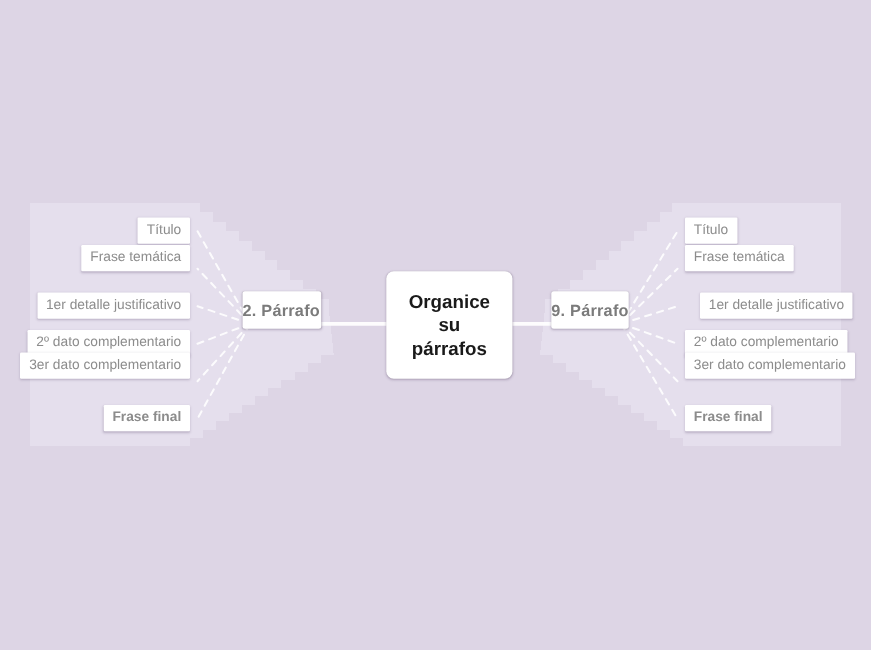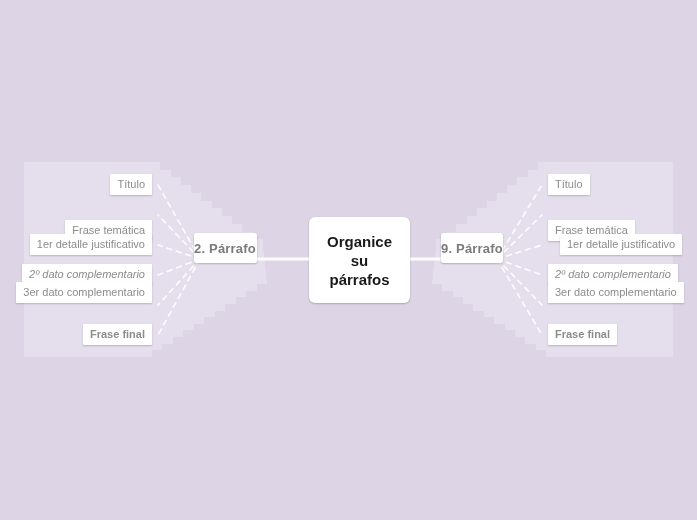--- a/index.html
+++ b/index.html
@@ -92,23 +92,23 @@
     font-size: 11px;
     color: var(--subtopic-text, #8c8c8c);
     white-space: nowrap;
     background: var(--node-bg, #ffffff);
     box-shadow: 0 1px 2px rgba(60, 40, 80, 0.25);
     box-sizing: border-box;
   }
   .subtopic.left  { right: 545px; text-align: right; }
   .subtopic.right { left: 548px; text-align: left; }
   .r1 { top: 174px; }
-  .r2 { top: 220px; }
+  .r2 { top: 196px; }
   .r3 { top: 234px; margin-left: 12px; }
-  .r4 { top: 264px; font-style: italic; }
+  .r4 { top: 264px; }
   .r5 { top: 282px; }
   .r6 { top: 324px; font-weight: bold; }
 </style>
 </head>
 <body>
 
 <div class="canvas">
 
   <svg class="overlay" width="697" height="520" viewBox="0 0 697 520" shape-rendering="crispEdges">
     <polygon class="region" points="24,162 150,162 160.27272727272728,162 160.27272727272728,169.72727272727272 170.54545454545456,169.72727272727272 170.54545454545456,177.45454545454547 180.8181818181818,177.45454545454547 180.8181818181818,185.1818181818182 191.0909090909091,185.1818181818182 191.0909090909091,192.9090909090909 201.36363636363637,192.9090909090909 201.36363636363637,200.63636363636363 211.63636363636363,200.63636363636363 211.63636363636363,208.36363636363637 221.9090909090909,208.36363636363637 221.9090909090909,216.0909090909091 232.1818181818182,216.0909090909091 232.1818181818182,223.8181818181818 242.45454545454544,223.8181818181818 242.45454545454544,231.54545454545456 252.72727272727275,231.54545454545456 252.72727272727275,239.27272727272725 263,239.27272727272725 263,247 267,284 256.54545454545456,284 256.54545454545456,290.6363636363636 246.0909090909091,290.6363636363636 246.0909090909091,297.27272727272725 235.63636363636363,297.27272727272725 235.63636363636363,303.90909090909093 225.1818181818182,303.90909090909093 225.1818181818182,310.54545454545456 214.72727272727272,310.54545454545456 214.72727272727272,317.1818181818182 204.27272727272728,317.1818181818182 204.27272727272728,323.8181818181818 193.8181818181818,323.8181818181818 193.8181818181818,330.45454545454544 183.36363636363637,330.45454545454544 183.36363636363637,337.0909090909091 172.9090909090909,337.0909090909091 172.9090909090909,343.72727272727275 162.45454545454544,343.72727272727275 162.45454545454544,350.3636363636364 152,350.3636363636364 152,357 24,357"></polygon>

